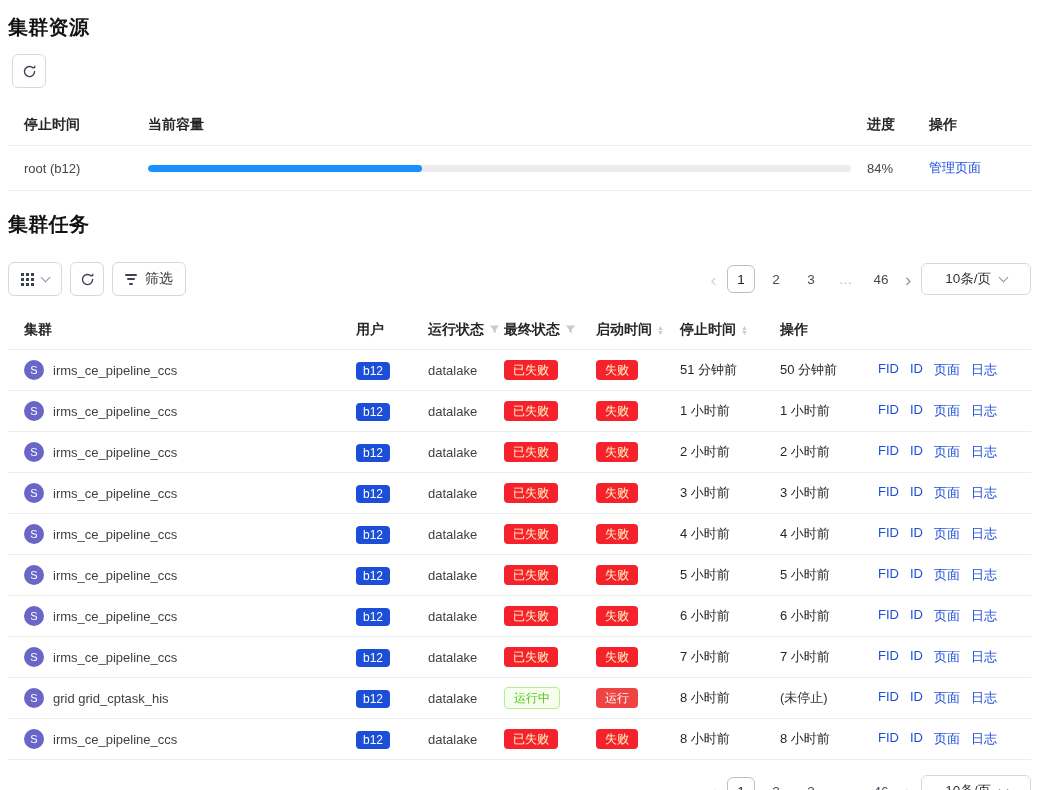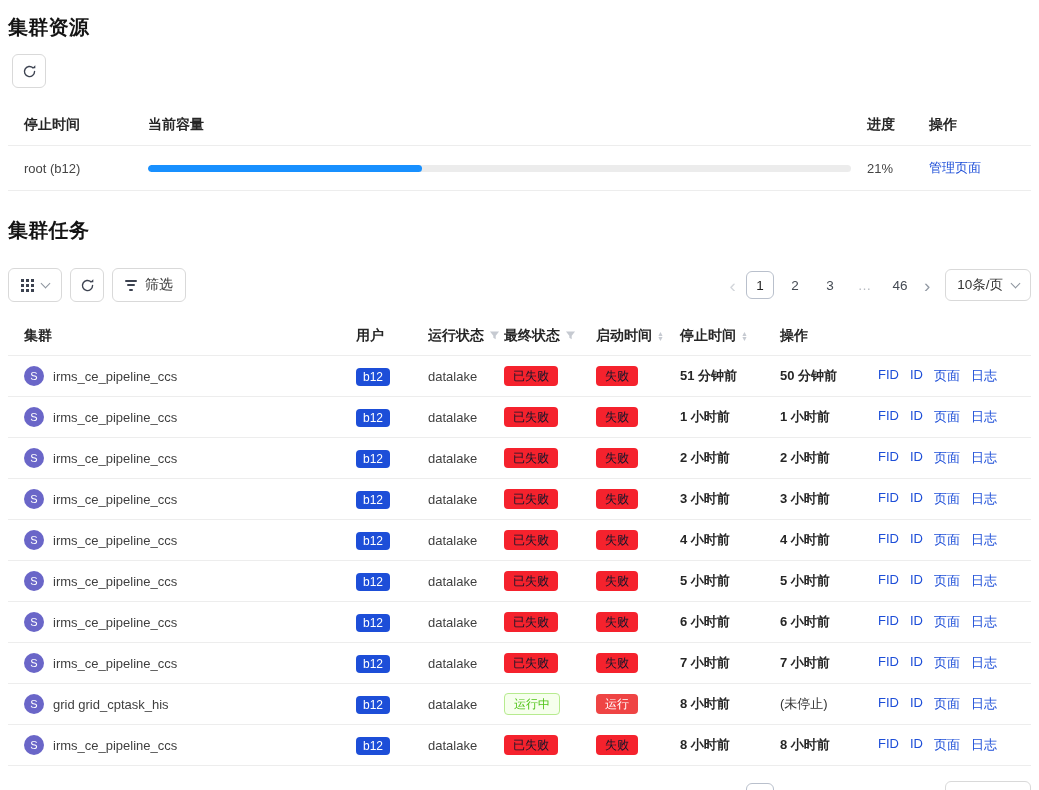--- a/index.html
+++ b/index.html
@@ -45,37 +45,37 @@
   .spacer{flex:1}
 
   
   .pagination{display:flex;align-items:center;gap:7px}
   .pg-items{display:inline-flex;gap:7px}
   .pg{min-width:28px;height:28px;display:inline-flex;align-items:center;justify-content:center;font-size:13.5px;color:#454b54;border-radius:6px;cursor:pointer;border:1px solid transparent}
   .pg[data-type="active"]{border:1px solid #b9c0cc;color:#1f1f1f;background:#fff}
   .pg[data-type="ellipsis"]{color:#b6bac0;letter-spacing:1px}
   .arrow{color:#949ba5;font-size:19px;line-height:1;cursor:pointer;padding:0 3px}
   .arrow.prev{color:#d3d6db}
-  .size-select{height:32px;border:1px solid #d9d9d9;border-radius:6px;display:inline-flex;align-items:center;gap:9px;padding:0 11px;font-size:13.5px;color:#333;margin-left:5px;cursor:pointer;background:#fff}
+  .size-select{height:32px;border:1px solid #d9d9d9;border-radius:6px;display:inline-flex;align-items:center;gap:9px;padding:0 23px;font-size:13.5px;color:#333;cursor:pointer;background:#fff}
 
   
   .task-head,.t-row{display:grid;grid-template-columns:332px 72px 76px 92px 84px 100px 98px 1fr;align-items:center;padding:0 16px;border-bottom:1px solid #ededed}
   .task-head{height:40px;font-size:14px;font-weight:600;color:#262626;margin-top:14px}
   .head-cell{display:flex;align-items:center;gap:5px}
   .t-row{height:41px}
   .name-cell{display:flex;align-items:center;gap:9px}
   .avatar{width:20px;height:20px;border-radius:50%;background:#6a66c8;color:#fff;font-size:11px;display:inline-flex;align-items:center;justify-content:center;flex:none}
   .task-name{font-size:13px;color:#3f3f3f}
   .cluster-tag{background:#1d4ed8;color:#fff;font-size:12px;padding:2px 7px;border-radius:4px;display:inline-block}
   .user{font-size:13px;color:#3f3f3f}
   .tag{font-size:12px;padding:2px 9px;border-radius:4px;display:inline-block;line-height:16px}
-  .run-tag[data-type="failed"],.final-tag[data-type="failed"]{background:#f5222d;color:#0f172a}
+  .run-tag[data-type="failed"],.final-tag[data-type="failed"]{background:#f5222d;color:#fef9c3}
   .run-tag[data-type="running"]{background:#f6ffed;border:1px solid #b7eb8f;color:#52c41a}
   .final-tag[data-type="running"]{background:#ef4444;color:#fff}
-  .time{font-size:13px;font-weight:700;color:#262626}
+  .time{font-size:13px;font-weight:400;color:#262626}
   .time[data-muted="true"]{font-weight:400;color:#333}
   .actions{display:flex;gap:11px;font-size:13px}
   .footer{display:flex;justify-content:flex-end;margin-top:15px}
 </style>
 </head>
 <body>
 
 <div class="page">
 
   <section>
@@ -95,28 +95,28 @@
         <div>进度</div>
         <div>操作</div>
       </div>
       <div class="res-row">
         <div>root (b12)</div>
         <div>
           <div class="track">
             <div class="fill" style="width:39%"></div>
           </div>
         </div>
-        <div>21%</div>
+        <div>84%</div>
         <div><a class="res-link">管理页面</a></div>
       </div>
     </div>
   </section>
 
   <section>
-    <h2 class="sec-title" style="margin-top:26px">集群任务</h2>
+    <h2 class="sec-title" style="margin-top:20px">集群任务</h2>
 
     <div class="toolbar">
       <button class="btn">
         <span class="grid-ico"></span>
         <i class="chev"></i>
       </button>
       <button class="icon-btn tb-icon-btn">
         <svg width="15" height="15" viewBox="0 0 16 16" fill="none">
           <path d="M13.4 8a5.4 5.4 0 1 1-1.7-3.93" stroke="#3c4250" stroke-width="1.5" stroke-linecap="round"></path>
           <path d="M14.2 1.2v3.4h-3.4z" fill="#3c4250"></path>

